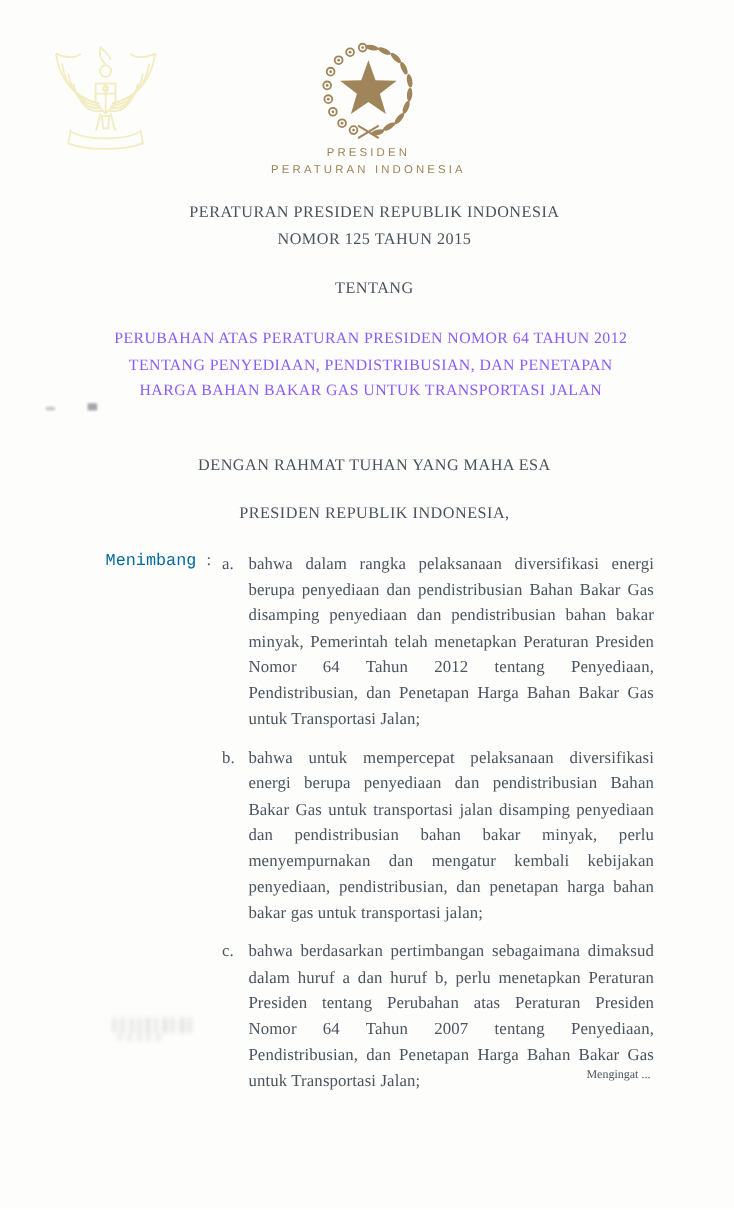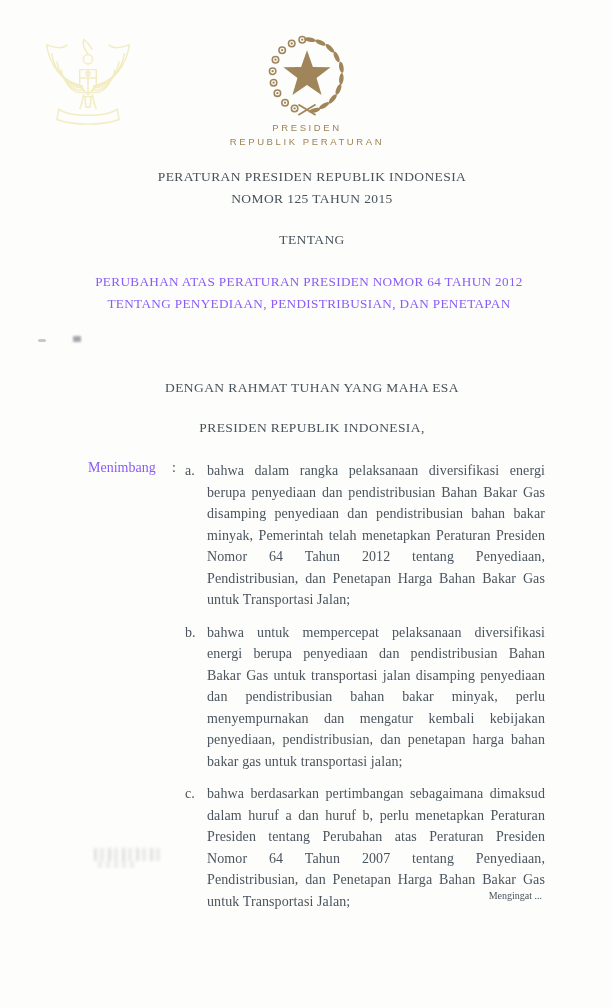--- a/index.html
+++ b/index.html
@@ -40,21 +40,21 @@
   .title-2 { top:191px; }
   .tentang { top:232px; }
   .subject { position:absolute; left:56px; top:271px; width:506px;
     text-align:center; font-size:13.2px; letter-spacing:.35px;
     line-height:21.5px; color:#8b5cf6; }
   .rahmat   { top:380px; }
   .presiden-ri { top:420px; }
 
   
   .menimbang-label { position:absolute; left:88px; top:460px;
-    font-size:14px; color:#8b5cf6; }
+    font-size:14px; color:#0369a1;font-family:Liberation Mono, monospace; }
   .menimbang-colon { position:absolute; left:172px; top:460px;
     font-size:14px; color:#4a545e; }
   .menimbang-items { position:absolute; left:185px; top:460px; width:360px; }
   .m-item { display:flex; margin-bottom:11px; }
   .m-marker { width:22px; flex:none; font-size:14px; line-height:21.5px; }
   .m-text {
     width:338px; flex:none;
     font-size:14px; line-height:21.5px;
     text-align:justify; letter-spacing:.1px;
   }
@@ -165,30 +165,31 @@
 
       <g stroke="#a1855a" stroke-width="1.8" fill="none">
         <path d="M-9 42 L9 31"></path>
         <path d="M9 42 L-9 31"></path>
       </g>
     </g>
   </svg>
 
   <div class="seal-caption">
     <div>PRESIDEN</div>
-    <div>REPUBLIK PERATURAN</div>
+    <div>PERATURAN INDONESIA</div>
   </div>
 
   <div class="c-line title-1">PERATURAN PRESIDEN REPUBLIK INDONESIA</div>
   <div class="c-line title-2">NOMOR 125 TAHUN 2015</div>
   <div class="c-line tentang">TENTANG</div>
 
   <div class="subject">
     <div>PERUBAHAN ATAS PERATURAN PRESIDEN NOMOR 64 TAHUN 2012</div>
     <div>TENTANG PENYEDIAAN, PENDISTRIBUSIAN, DAN PENETAPAN</div>
+    <div>HARGA BAHAN BAKAR GAS UNTUK TRANSPORTASI JALAN</div>
   </div>
 
   <div class="c-line rahmat">DENGAN RAHMAT TUHAN YANG MAHA ESA</div>
   <div class="c-line presiden-ri">PRESIDEN REPUBLIK INDONESIA,</div>
 
   <div class="menimbang-label">Menimbang</div>
   <div class="menimbang-colon">:</div>
 
   <div class="menimbang-items">
     <div class="m-item">

